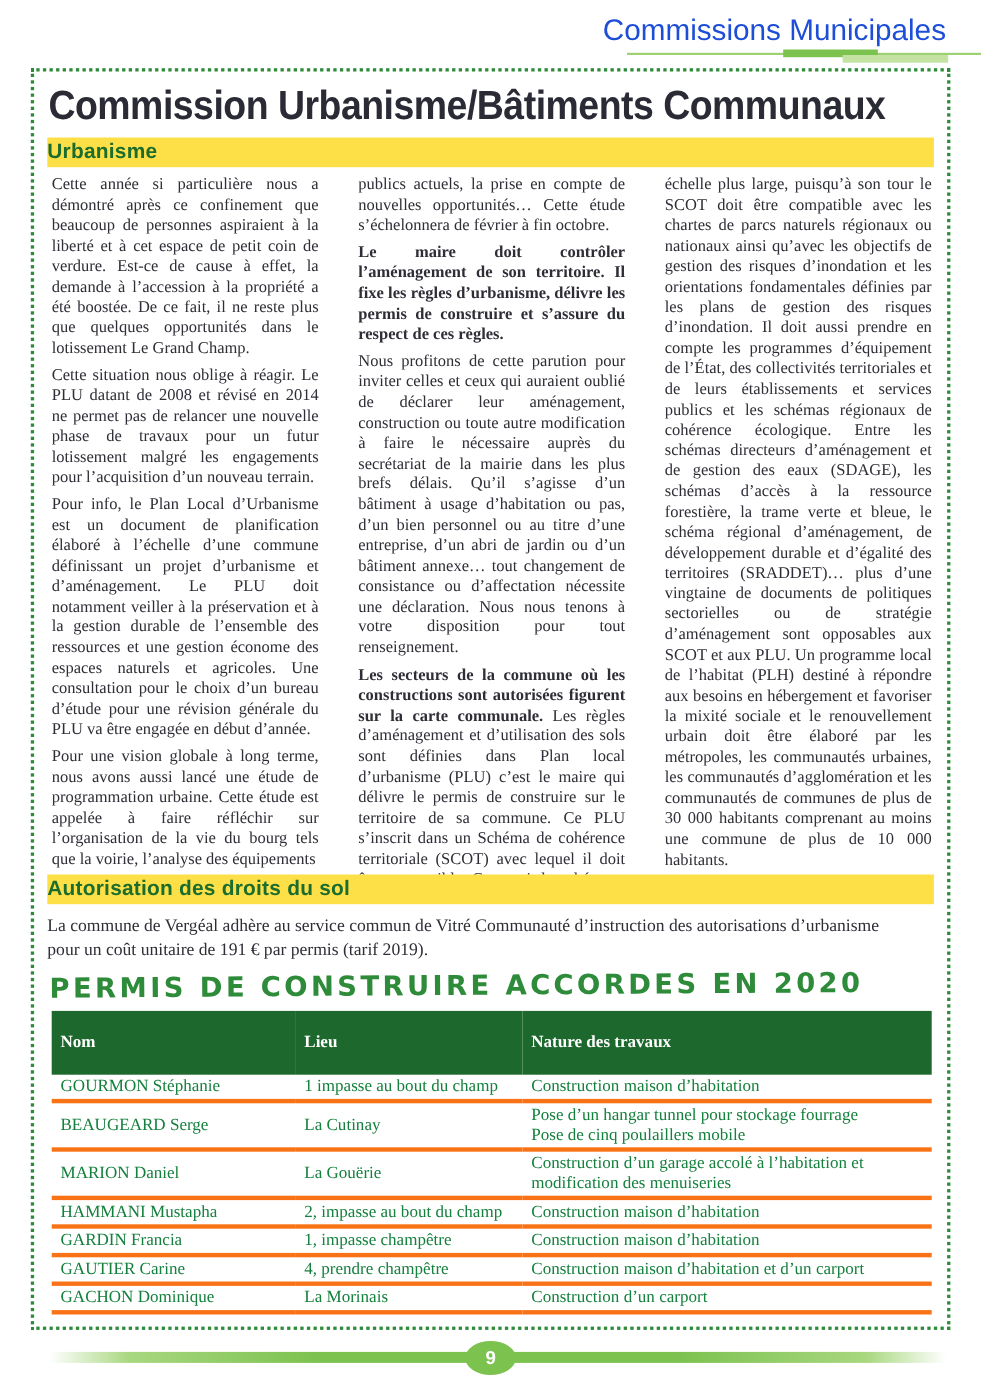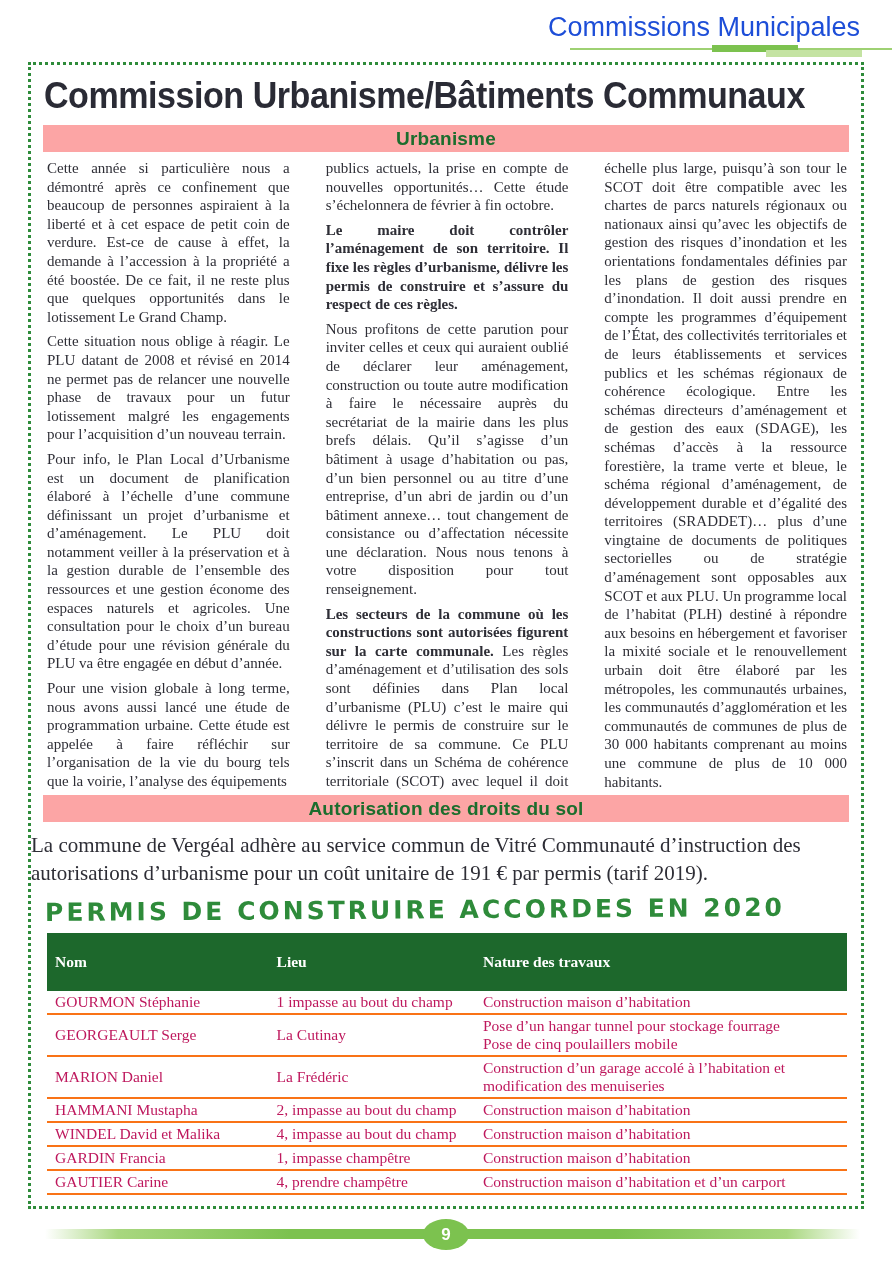--- a/index.html
+++ b/index.html
@@ -39,26 +39,25 @@
     font-size: 37px;
     color: #2a2b35;
     white-space: nowrap;
     transform: scaleX(0.92);
     transform-origin: left center;
     margin: 0 0 8px 13px;
     letter-spacing: -0.5px;
   }
   .banner {
     margin: 0 4px 0 12px;
-    background: #fca5a5;
+    background: #fde047;
     color: #1c6d2d;
     font-family: "Liberation Sans", sans-serif;
     font-weight: 700;
     font-size: 19px;
-    text-align: center;
     height: 27px;
     line-height: 27px;
     letter-spacing: 0.2px;
   }
 
   
   .columns {
     display: flex;
     gap: 36px;
     margin: 7px 6px 0 16px;
@@ -71,22 +70,22 @@
     line-height: 1.24;
     text-align: justify;
     margin-bottom: 6px;
     color: #2e2e36;
   }
   .col p.bold { font-weight: 700; }
   .col span.bold { font-weight: 700; }
 
   
   .intro-text {
-    margin: 9px 24px 0 0;
-    font-size: 21px;
+    margin: 9px 24px 0 12px;
+    font-size: 16px;
     line-height: 1.35;
     color: #2e2e36;
   }
   .hand-title {
     margin: 10px 0 6px 14px;
     font-family: "DejaVu Sans", sans-serif;
     font-size: 25px;
     font-weight: 600;
     color: #2e8b3a;
     letter-spacing: 3px;
@@ -104,26 +103,26 @@
   table.permits th {
     background: #1d682c;
     color: #ffffff;
     font-weight: 700;
     text-align: left;
     padding: 20px 8px;
     height: 24px;
     font-family: "Liberation Serif", serif;
   }
   table.permits td {
-    border-bottom: 2px solid #f97316;
+    border-bottom: 4px solid #f97316;
     padding: 2px 8px;
     height: 23px;
     vertical-align: middle;
     white-space: pre-line;
-    color: #be185d;
+    color: #15803d;
   }
   table.permits col.c-nom { width: 27.7%; }
   table.permits col.c-lieu { width: 25.8%; }
   table.permits col.c-nature { width: 46.5%; }
 
   
   .footer-bar {
     position: absolute; top: 1229px; left: 45px;
     width: 815px; height: 10px;
     background: linear-gradient(to right,
@@ -197,51 +196,51 @@
             <th>Nature des travaux</th>
           </tr>
       </thead>
       <tbody>
           <tr>
             <td>GOURMON Stéphanie</td>
             <td>1 impasse au bout du champ</td>
             <td>Construction maison d’habitation</td>
           </tr>
           <tr>
-            <td>GEORGEAULT Serge</td>
+            <td>BEAUGEARD Serge</td>
             <td>La Cutinay</td>
             <td>Pose d’un hangar tunnel pour stockage fourrage
 Pose de cinq poulaillers mobile</td>
           </tr>
           <tr>
             <td>MARION Daniel</td>
-            <td>La Frédéric</td>
+            <td>La Gouërie</td>
             <td>Construction d’un garage accolé à l’habitation et
 modification des menuiseries</td>
           </tr>
           <tr>
             <td>HAMMANI Mustapha</td>
             <td>2, impasse au bout du champ</td>
             <td>Construction maison d’habitation</td>
           </tr>
           <tr>
-            <td>WINDEL David et Malika</td>
-            <td>4, impasse au bout du champ</td>
-            <td>Construction maison d’habitation</td>
-          </tr>
-          <tr>
             <td>GARDIN Francia</td>
             <td>1, impasse champêtre</td>
             <td>Construction maison d’habitation</td>
           </tr>
           <tr>
             <td>GAUTIER Carine</td>
             <td>4, prendre champêtre</td>
             <td>Construction maison d’habitation et d’un carport</td>
           </tr>
+          <tr>
+            <td>GACHON Dominique</td>
+            <td>La Morinais</td>
+            <td>Construction d’un carport</td>
+          </tr>
         </tbody>
     </table>
 
   </div>
 
   <div class="footer-bar"></div>
   <div class="page-badge">9</div>
 
 </div>
 

